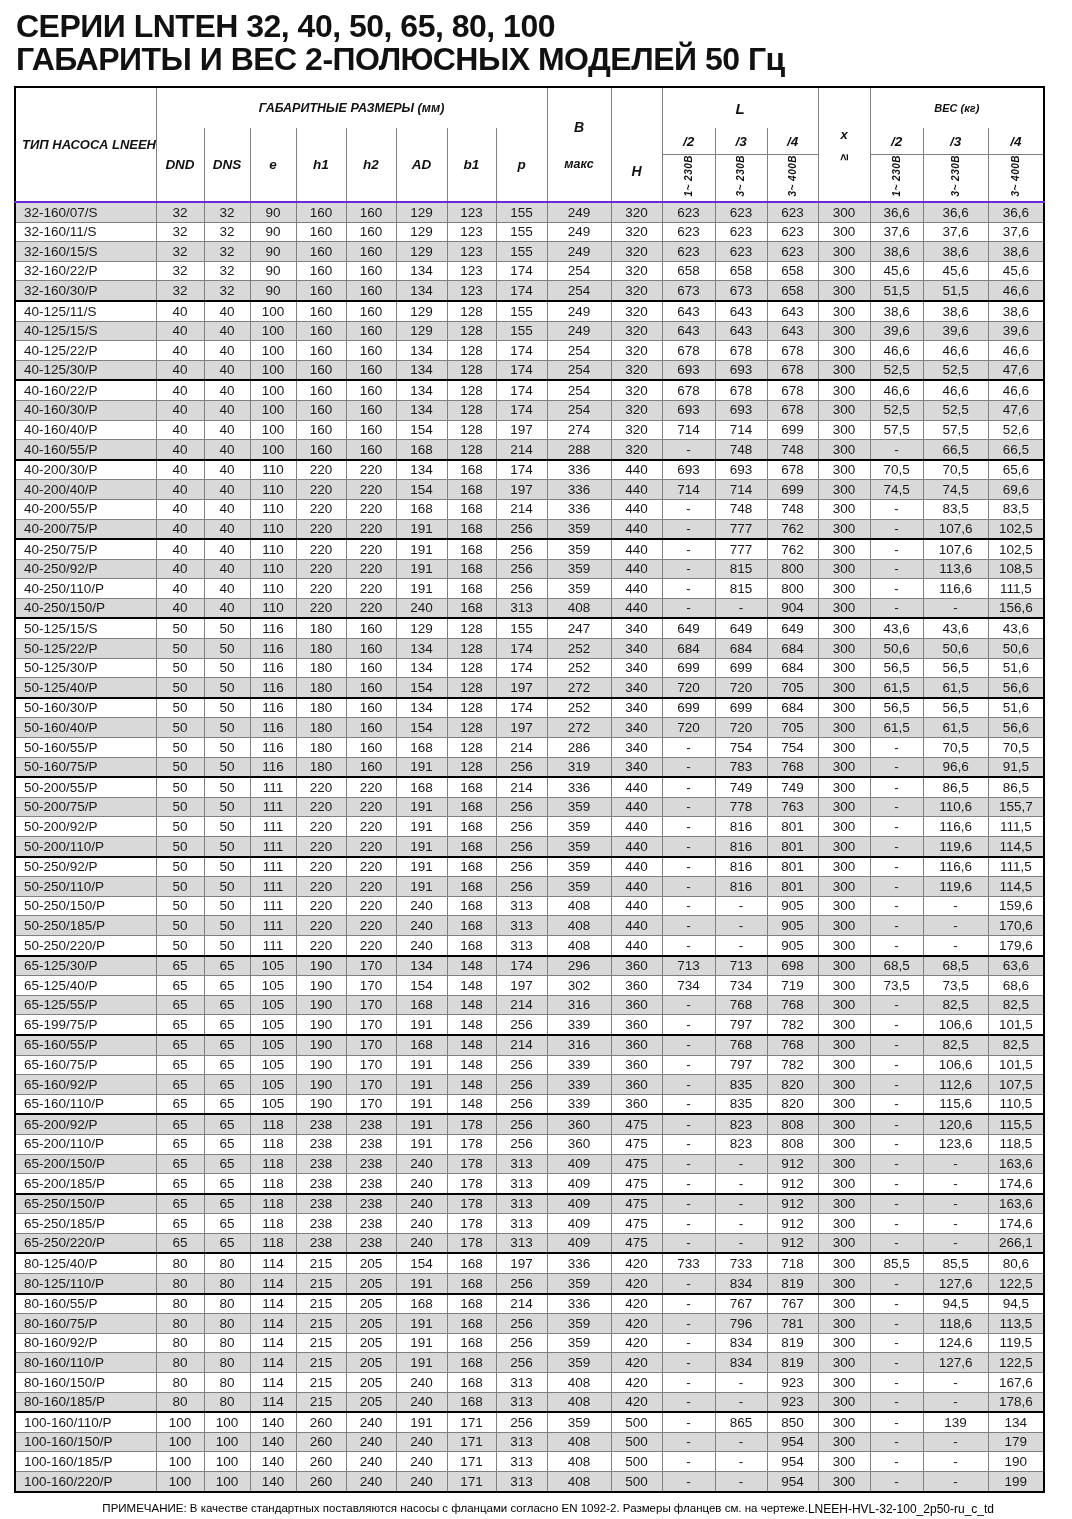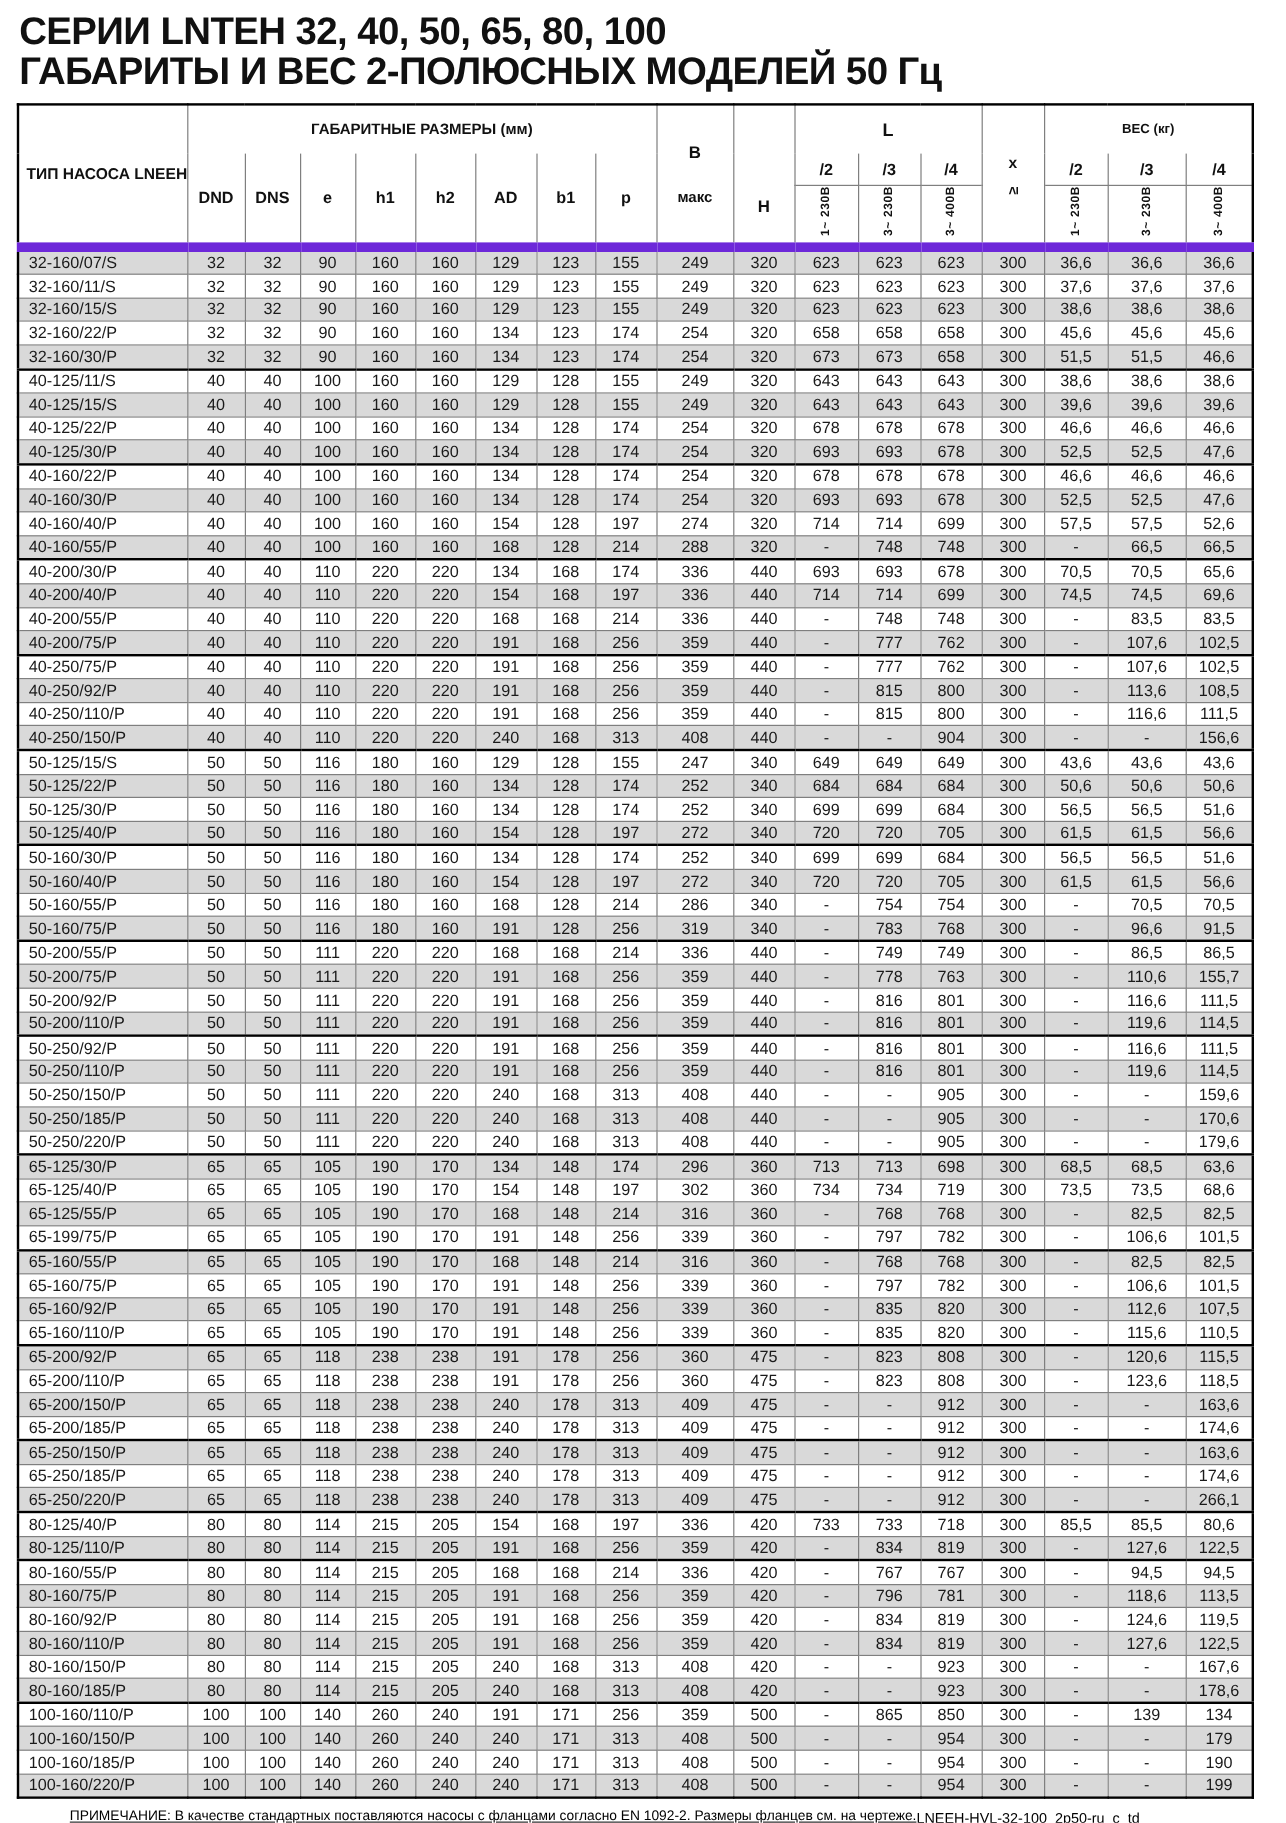--- a/index.html
+++ b/index.html
@@ -7,21 +7,21 @@
        font-family:"Liberation Sans","DejaVu Sans",sans-serif;color:#000;}
   .page{padding:6px 14px 0 14px;}
 
   .title-block{margin:4px 0 10px 2px;}
   .title-line{font-size:32px;line-height:33px;font-weight:bold;
               letter-spacing:-0.5px;color:#111;white-space:nowrap;}
 
   table{border-collapse:collapse;table-layout:fixed;width:1029px;
         border:2px solid #000;}
   th,td{border:1px solid #7f7f7f;overflow:hidden;white-space:nowrap;}
-  thead th{background:#fff;font-weight:bold;color:#111;padding:0;text-align:center;vertical-align:middle;}
+  thead th{background:#fff;font-weight:bold;color:#111;padding:0;text-align:center;vertical-align:middle;font-style:italic;}
 
   .th-type{text-align:left;padding-left:6px;font-size:13px;}
   .th-gab{font-size:12.5px;height:40px;}
   .th-dim{font-size:13.5px;}
   .th-l{font-size:15px;}
   .th-ves{font-size:11px;}
   .th-sub{font-size:13.5px;height:26px;}
   .th-volt{height:46px;vertical-align:middle;}
   .nb{border-bottom-style:hidden;}
 
@@ -34,25 +34,25 @@
   .th-h span{display:block;margin-bottom:22px;font-size:14px;}
   .xcell{display:flex;flex-direction:column;align-items:center;justify-content:center;gap:12px;}
   .xcell .x-top{font-size:13px;}
   .xcell .vtext{font-size:12px;}
 
   tbody td{height:18.6px;padding:0 2px;text-align:center;
            font-size:13.5px;color:#1a1a1a;line-height:1;}
   tbody td.cname{text-align:left;padding-left:8px;}
   tbody tr:nth-child(odd) td{background:#d9d9d9;}
   tbody tr:nth-child(even) td{background:#ffffff;}
-  tbody tr:first-child td{border-top:8px solid #6d28d9;}
+  tbody tr:first-child td{border-top:2px solid #6d28d9;}
   tbody tr.group-end td{border-bottom:2px solid #000;}
 
-  .footer{width:980px;display:flex;justify-content:center;
-          align-items:flex-start;margin-top:9px;text-decoration:underline;}
+  .footer{width:980px;display:flex;justify-content:flex-end;
+          align-items:flex-start;margin-top:9px;}
   .footer .note{font-size:11.5px;color:#000;}
   .footer .docid{font-size:12px;color:#000000;}
 </style>
 </head>
 <body>
 
 <div class="page">
 
   <div class="title-block">
     <div class="title-line">СЕРИИ LNTEH 32, 40, 50, 65, 80, 100</div>

